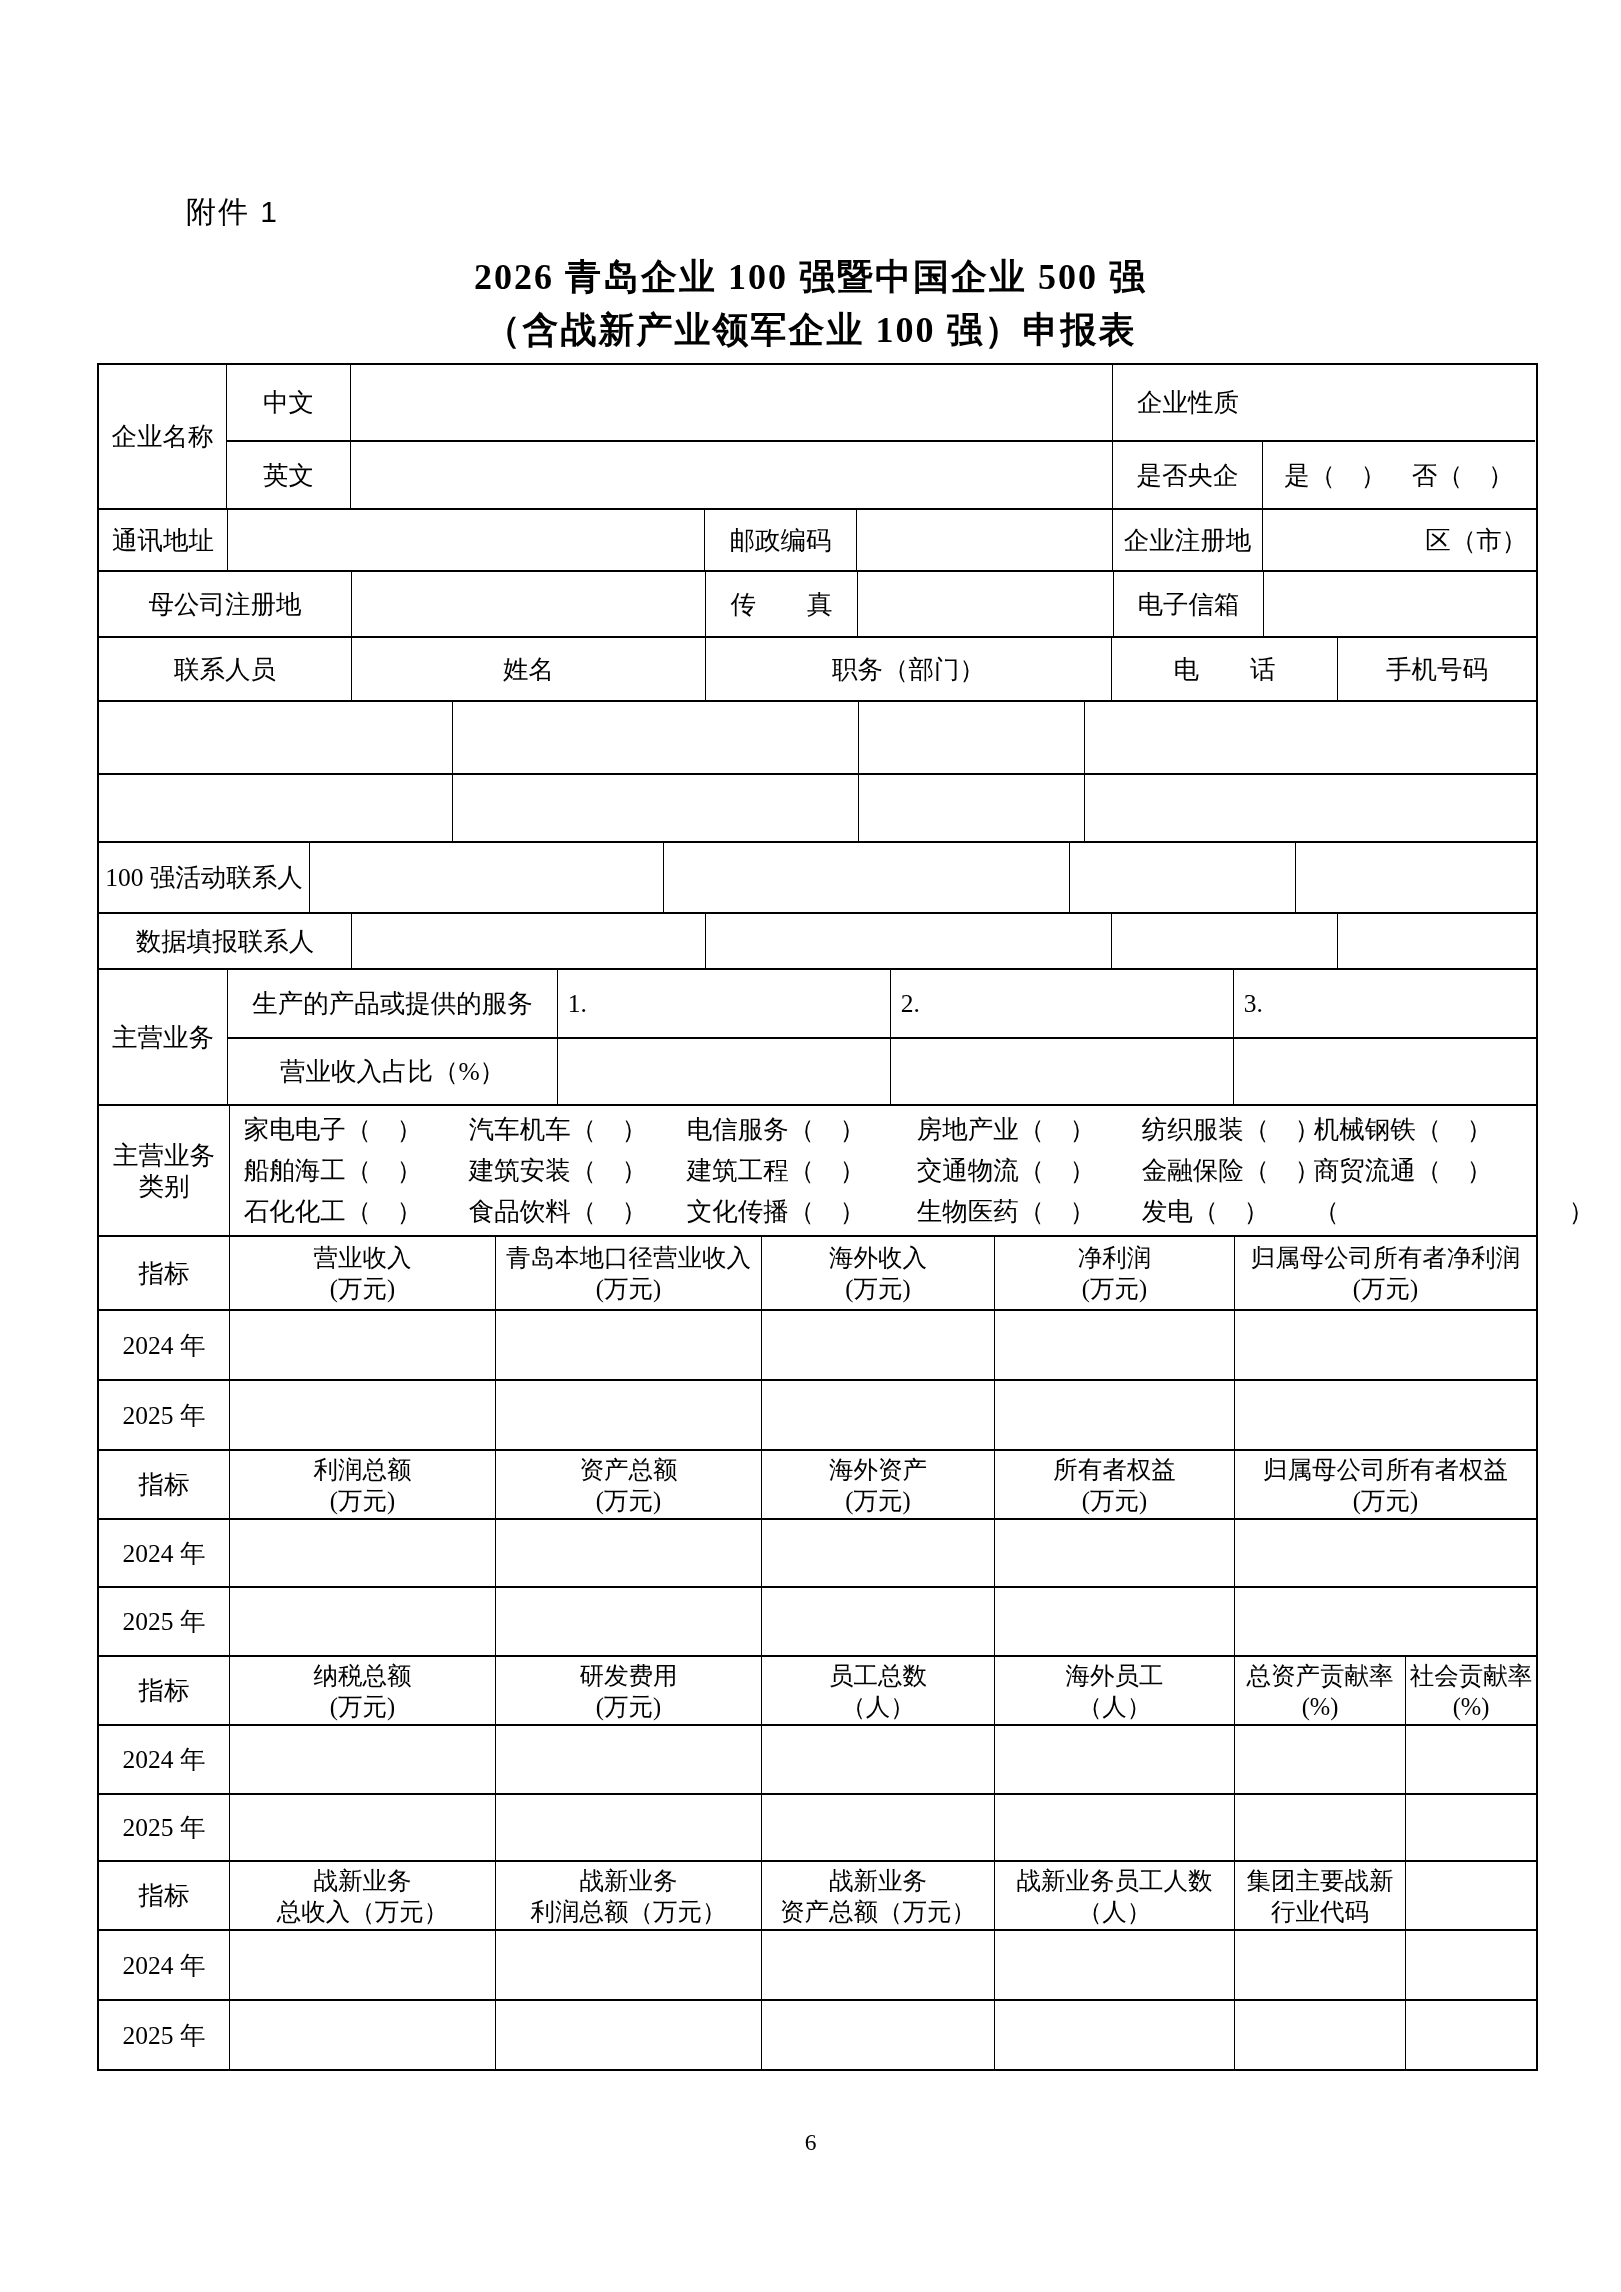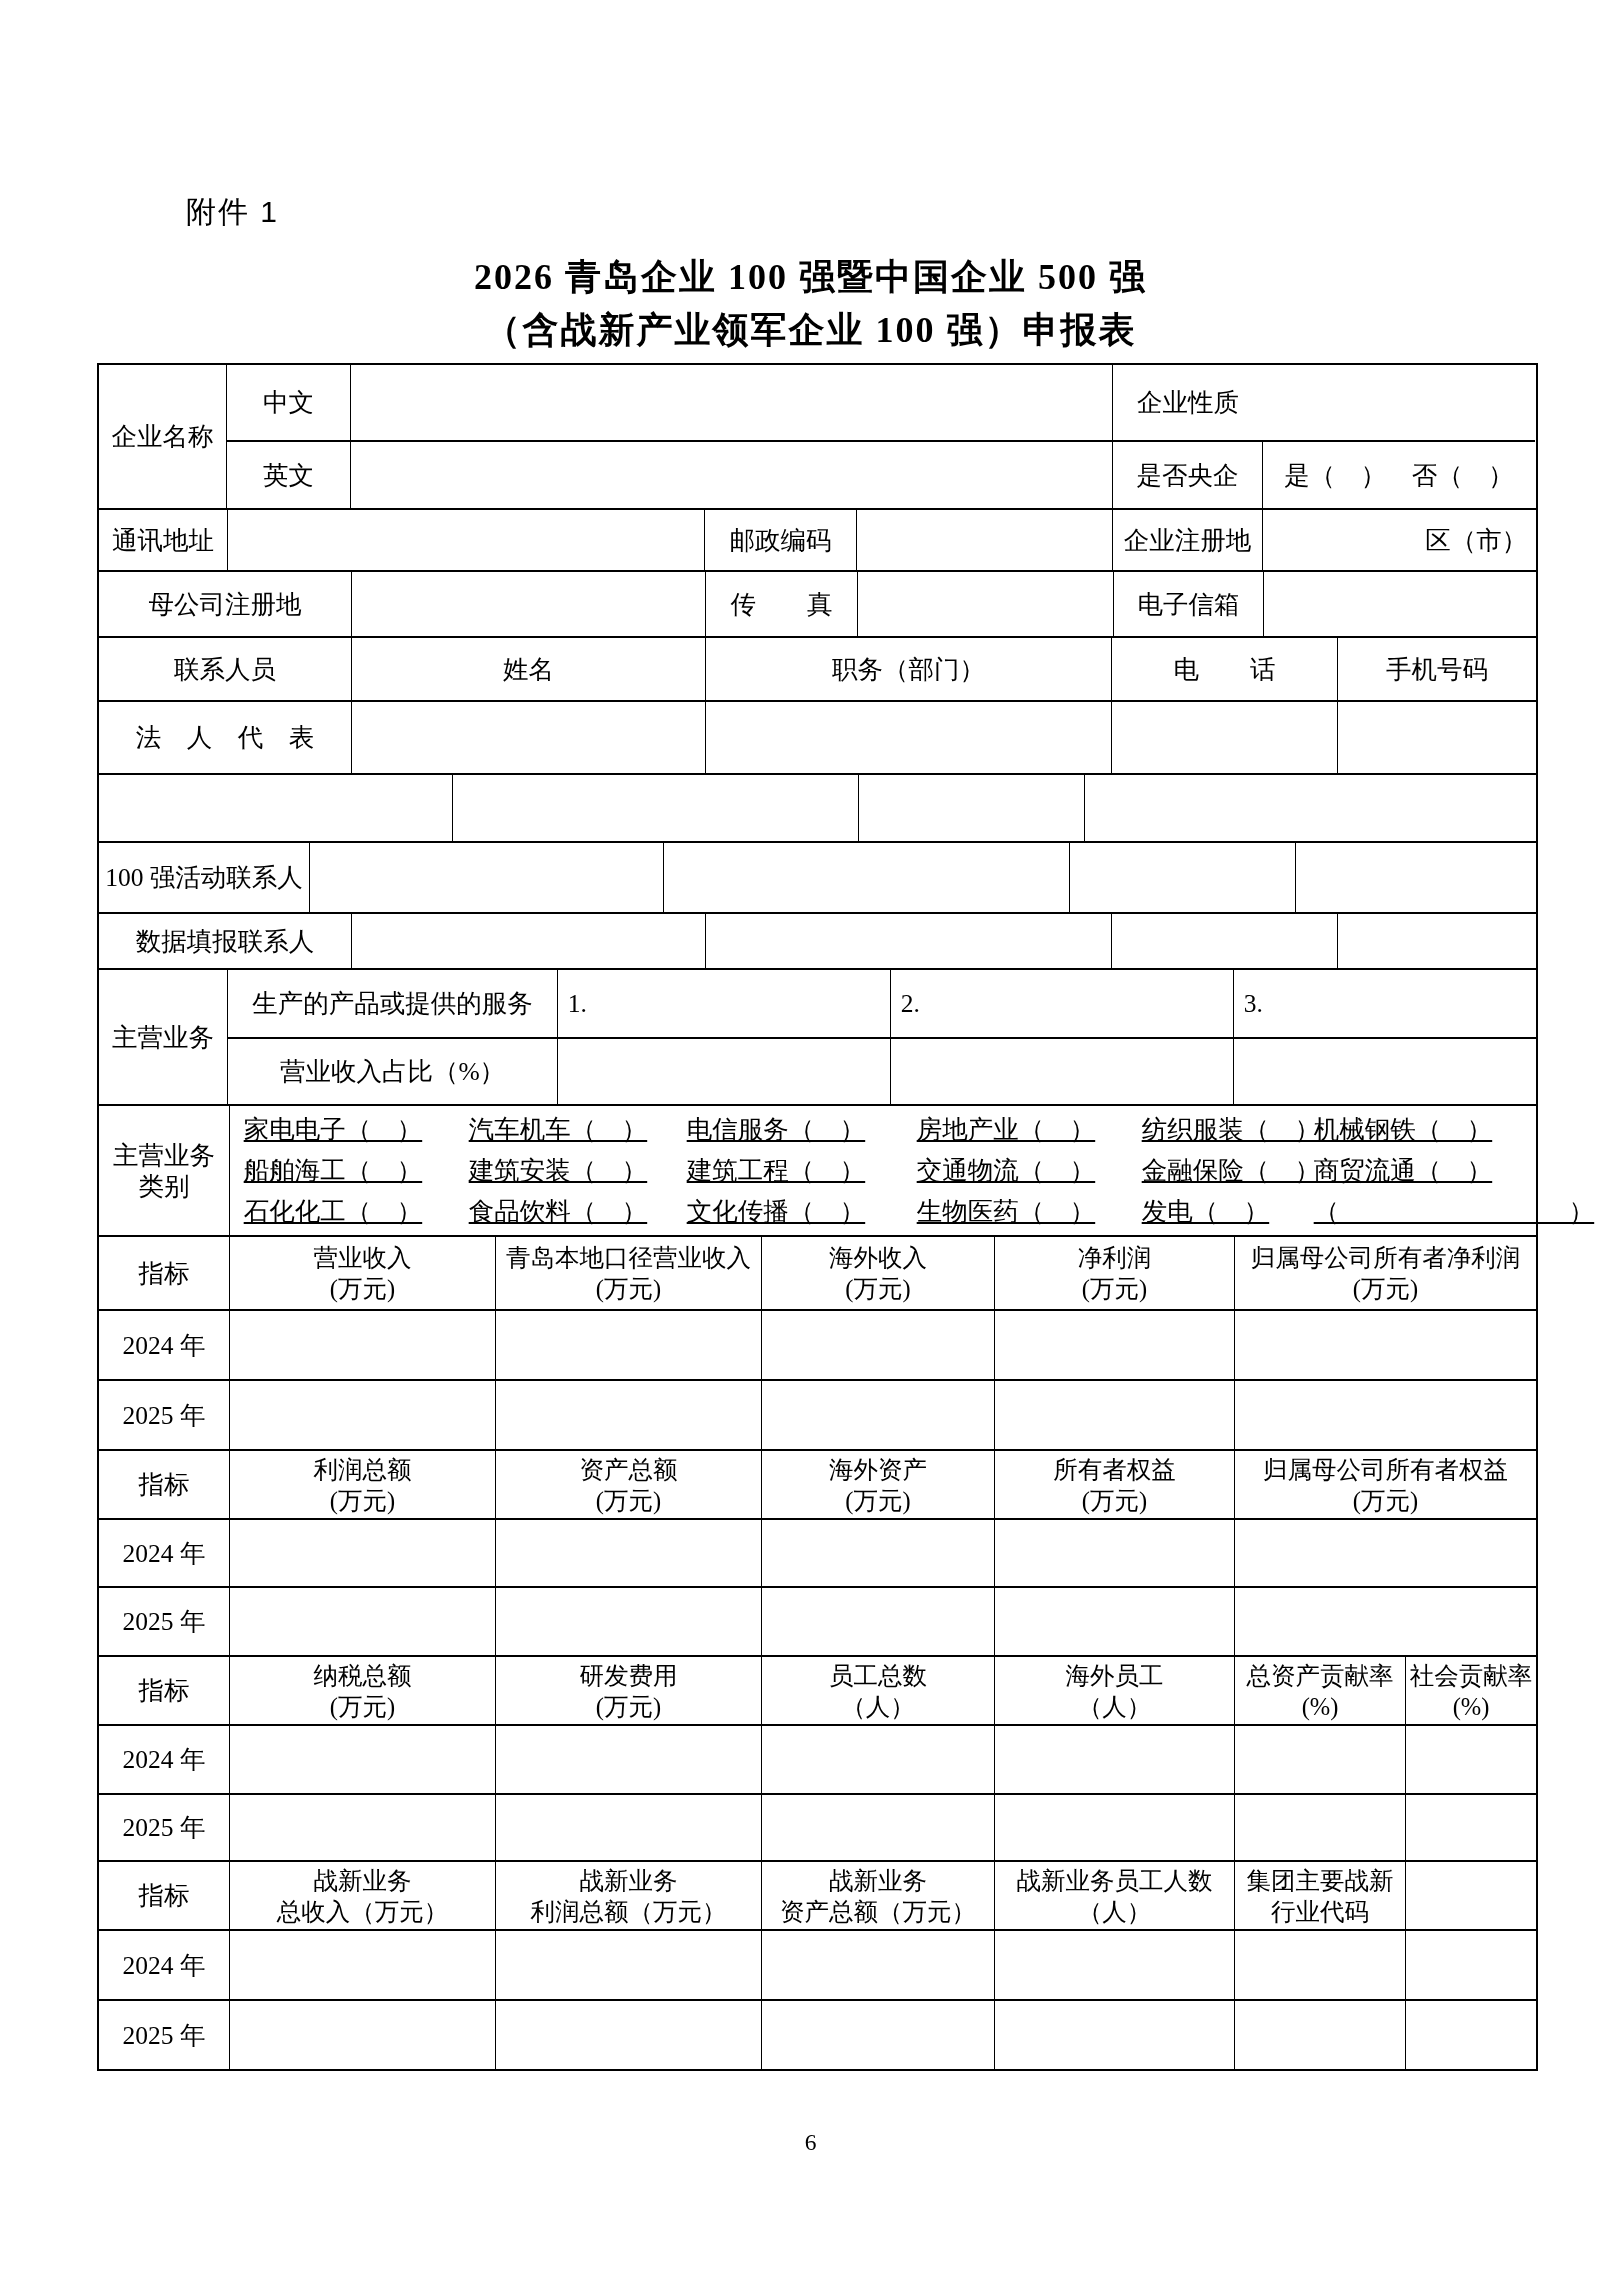--- a/index.html
+++ b/index.html
@@ -42,21 +42,21 @@
   .subr.sublast{border-bottom:none;flex:1;}
   .left{align-items:flex-start;text-align:left;padding-left:9.8px;}
   .rightal{align-items:flex-end;padding-right:7.8px;}
   .small{font-size:24.5px;}
   .cat-grid{
     flex:none;box-sizing:border-box;
     display:flex;flex-direction:column;justify-content:center;
     padding-left:13.7px;line-height:41px;
   }
   .cat-line{display:grid;grid-template-columns:225px 218px 230px 225px 172px auto;}
-  .cat-line span{white-space:nowrap;text-align:left;text-decoration:underline;}
+  .cat-line span{white-space:nowrap;text-align:left;}
   .pagenum{
     position:absolute;left:92px;top:2129px;width:1437px;
     text-align:center;font-size:23.5px;
   }
 </style>
 </head>
 <body>
 
 <div class="sheet">
 
@@ -106,21 +106,20 @@
 
     <div class="r" style="height:64px">
       <div class="c" style="width:253px">联系人员</div>
       <div class="c" style="width:354px">姓名</div>
       <div class="c" style="width:406px">职务（部门）</div>
       <div class="c" style="width:226px">电　　话</div>
       <div class="c" style="width:198px">手机号码</div>
     </div>
 
     <div class="r" style="height:73px">
-      <div class="c" style="width:253px">法　人　代　表</div>
       <div class="c" style="width:354px"></div>
       <div class="c" style="width:406px"></div>
       <div class="c" style="width:226px"></div>
       <div class="c" style="width:198px"></div>
     </div>
     <div class="r" style="height:68px">
       <div class="c" style="width:354px"></div>
       <div class="c" style="width:406px"></div>
       <div class="c" style="width:226px"></div>
       <div class="c" style="width:198px"></div>

